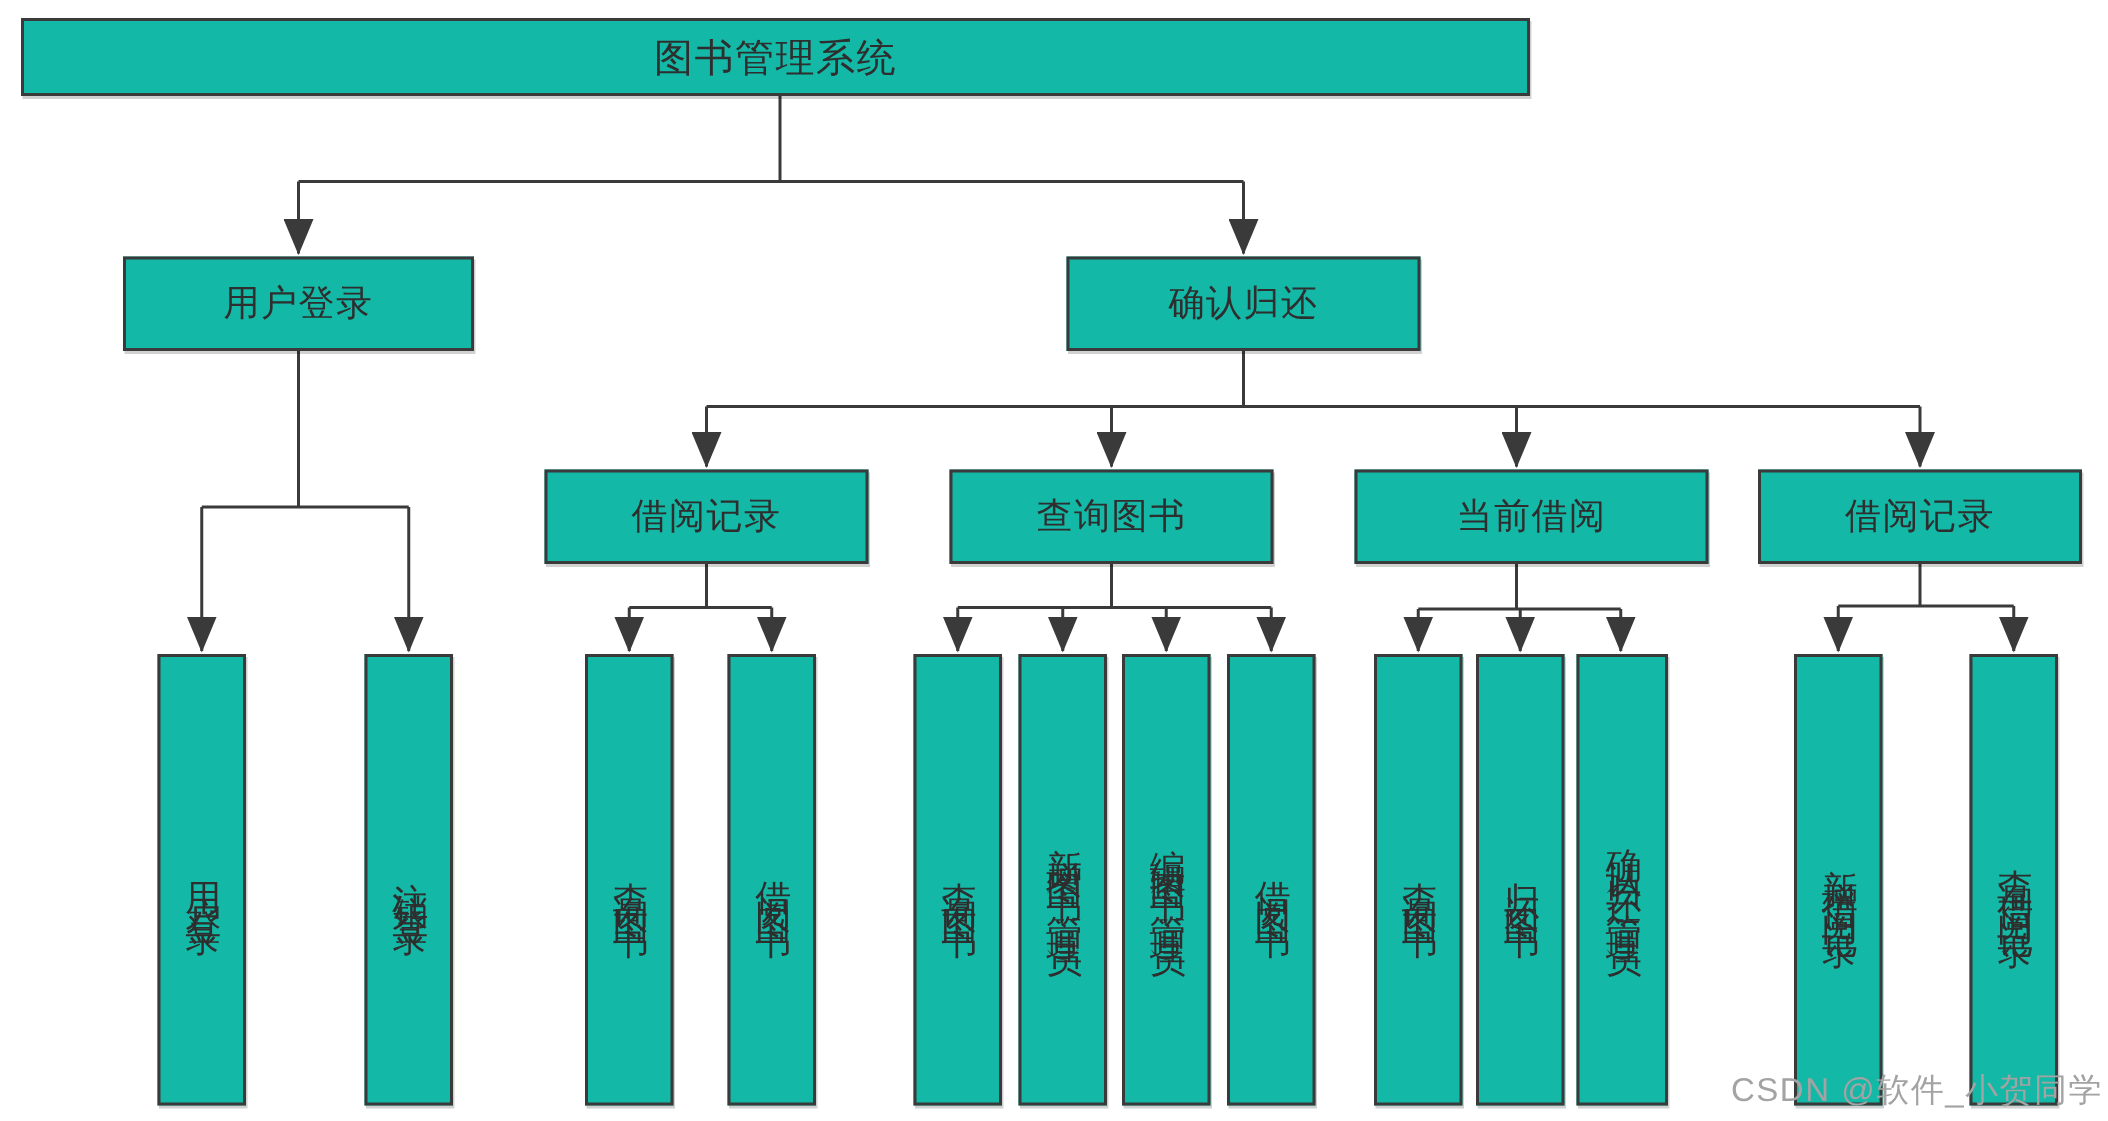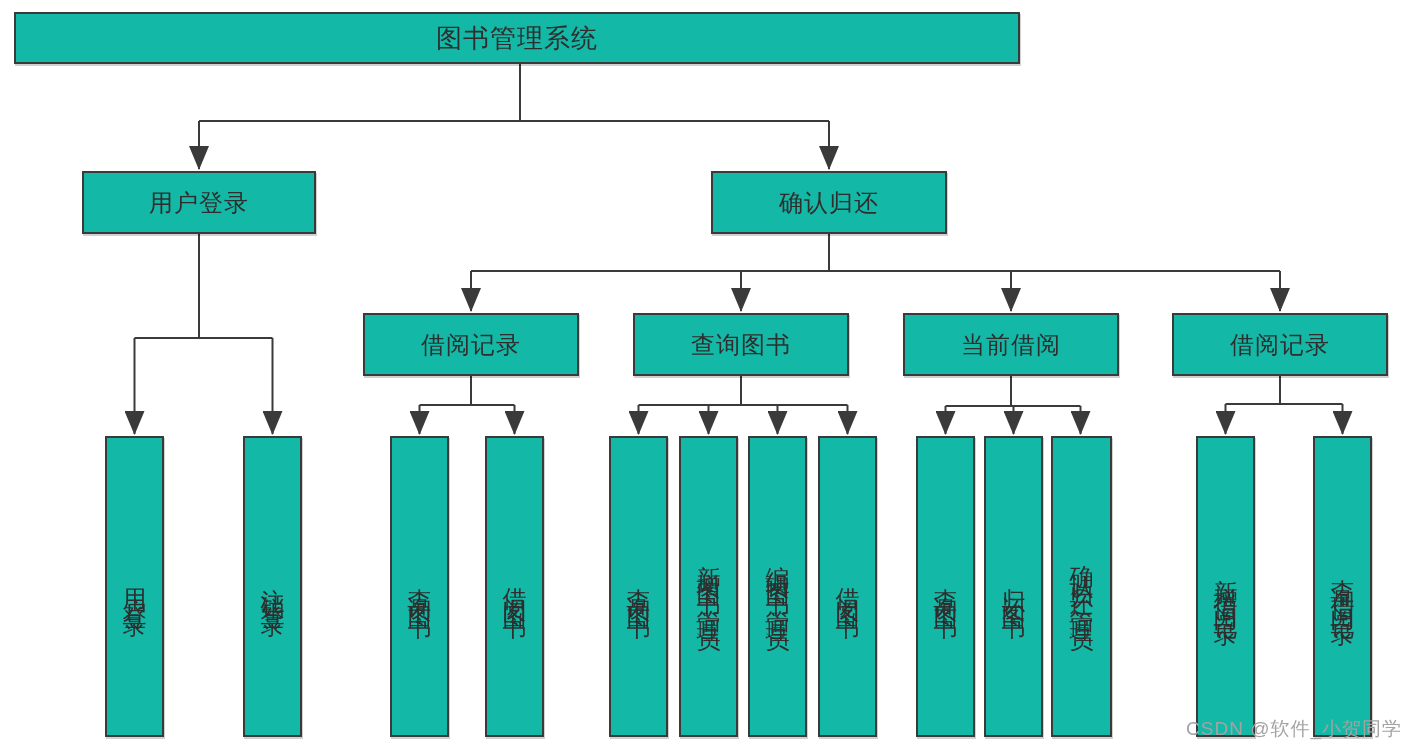--- a/index.html
+++ b/index.html
@@ -34,21 +34,21 @@
   .vbox .lbl {
     writing-mode: vertical-rl;
     font-size: 24px;
     letter-spacing: 9px;
     line-height: 1;
   }
   #watermark {
     position: absolute;
     right: 3px;
     bottom: 5px;
-    font-size: 19px;
+    font-size: 22px;
     color: #a3a3a3;
     letter-spacing: 1px;
     z-index: 10;
     white-space: nowrap;
   }
 </style>
 </head>
 <body>
 
 <div id="canvas">
@@ -118,21 +118,21 @@
   <div class="box hnode" style="left:711px; top:171px; width:236px; height:63px;">
     <span class="lbl">确认归还</span>
   </div>
 
   <div class="box hnode" style="left:363px; top:313px; width:216px; height:63px;">
     <span class="lbl">借阅记录</span>
   </div>
   <div class="box hnode" style="left:633px; top:313px; width:216px; height:63px;">
     <span class="lbl">查询图书</span>
   </div>
-  <div class="box hnode" style="left:903px; top:313px; width:216px; height:63px;">
+  <div class="box hnode" style="left:903px; top:313px; width:236px; height:63px;">
     <span class="lbl">当前借阅</span>
   </div>
   <div class="box hnode" style="left:1172px; top:313px; width:216px; height:63px;">
     <span class="lbl">借阅记录</span>
   </div>
 
   <div class="box vbox" style="left:105px; top:436px; width:59px; height:301px;">
     <span class="lbl">用户登录</span>
   </div>
   <div class="box vbox" style="left:243px; top:436px; width:59px; height:301px;">

